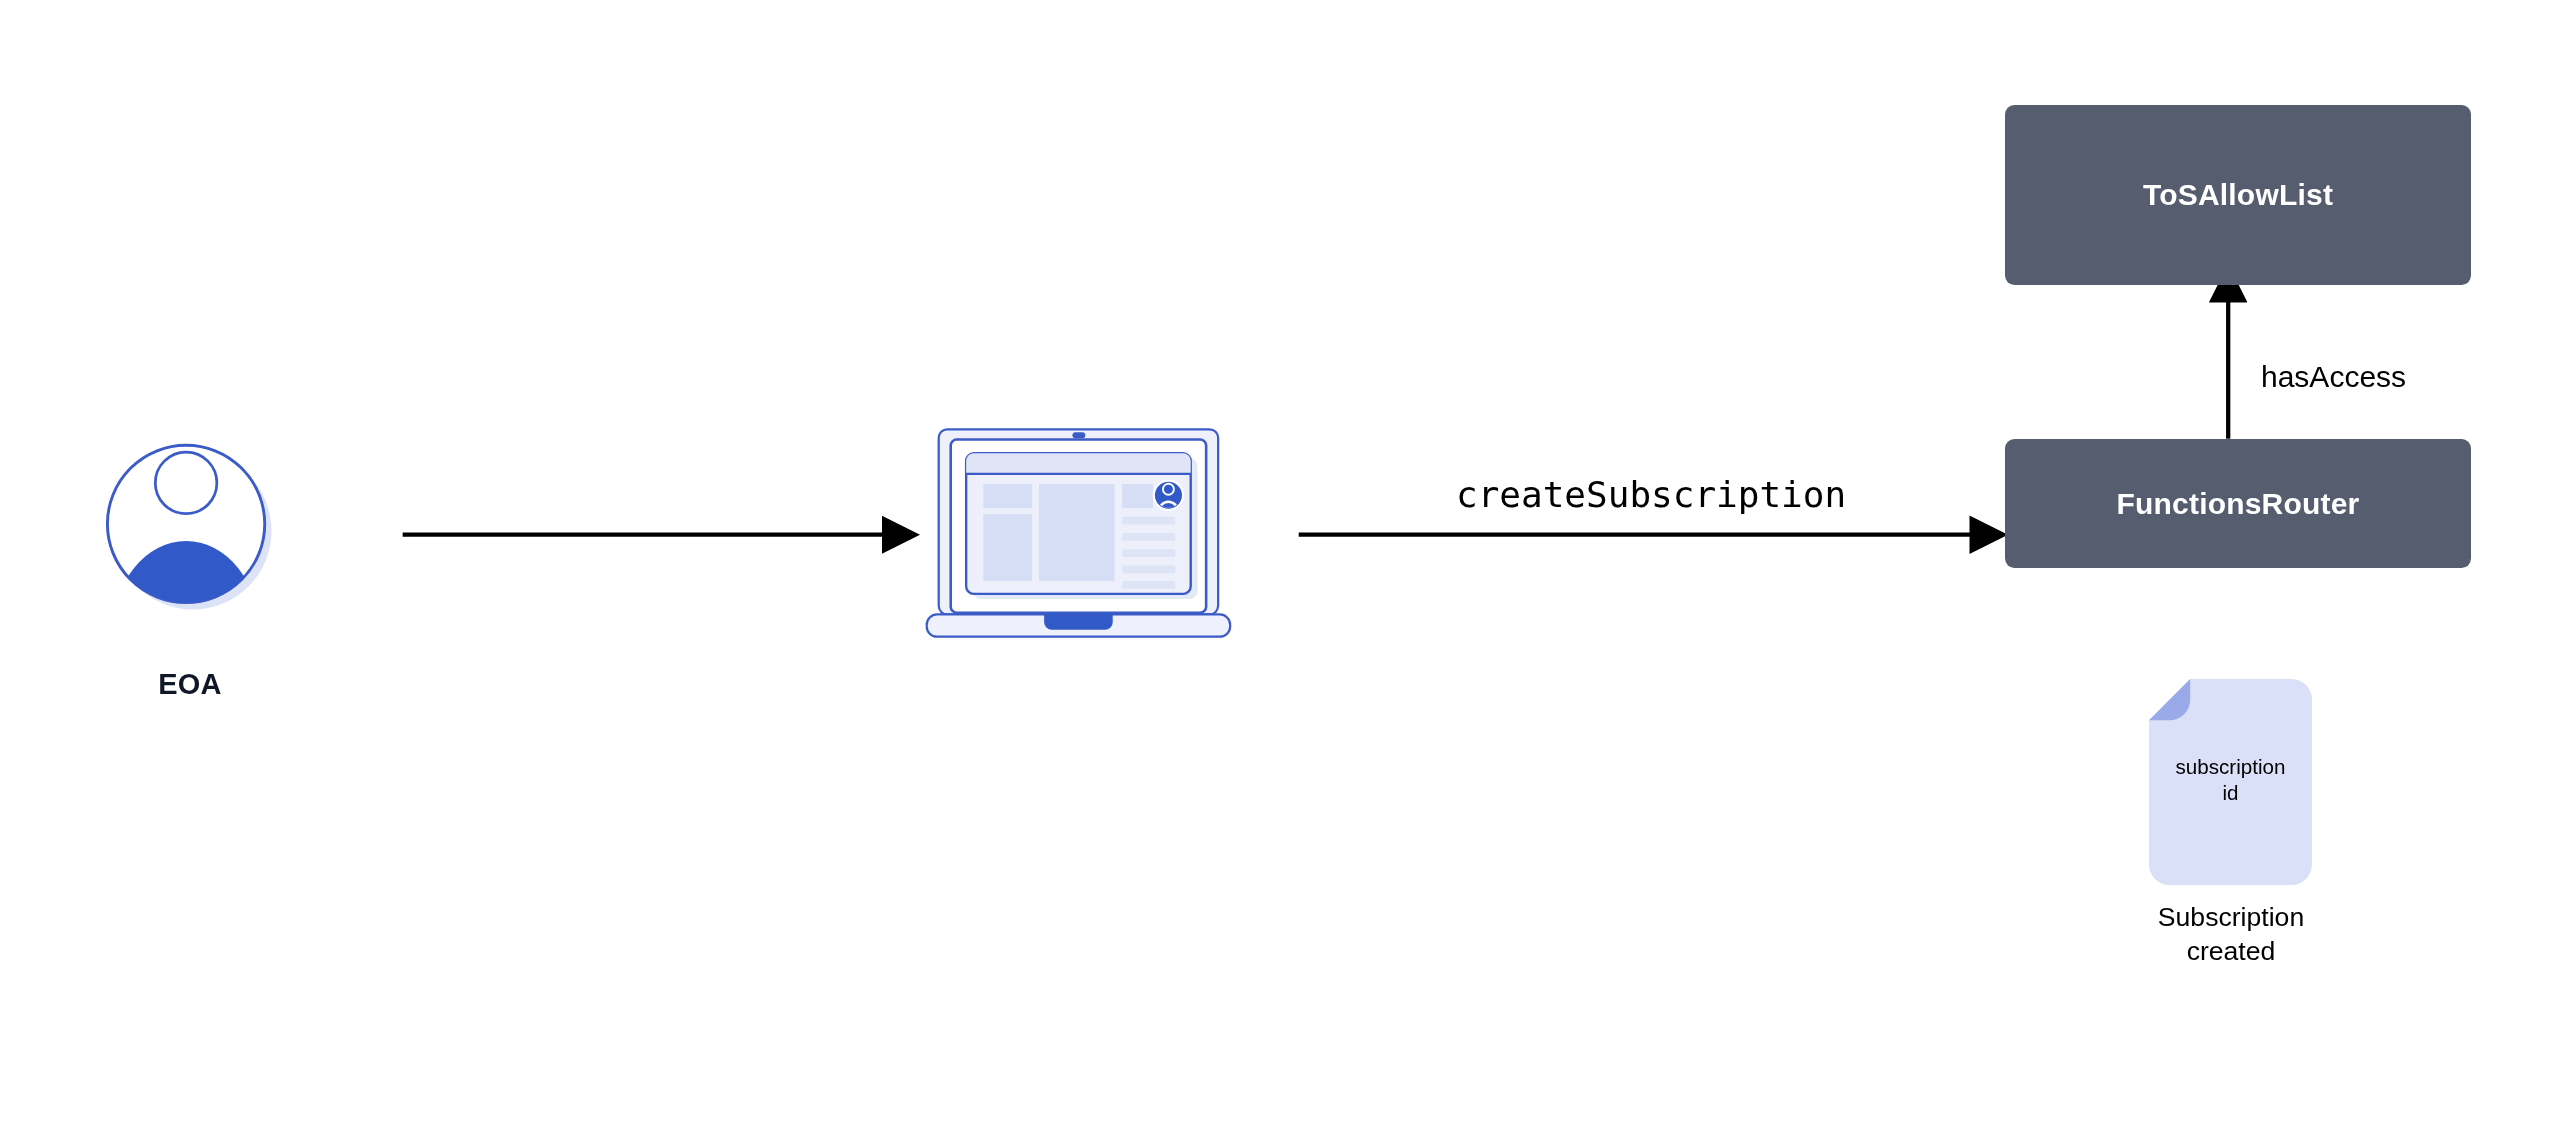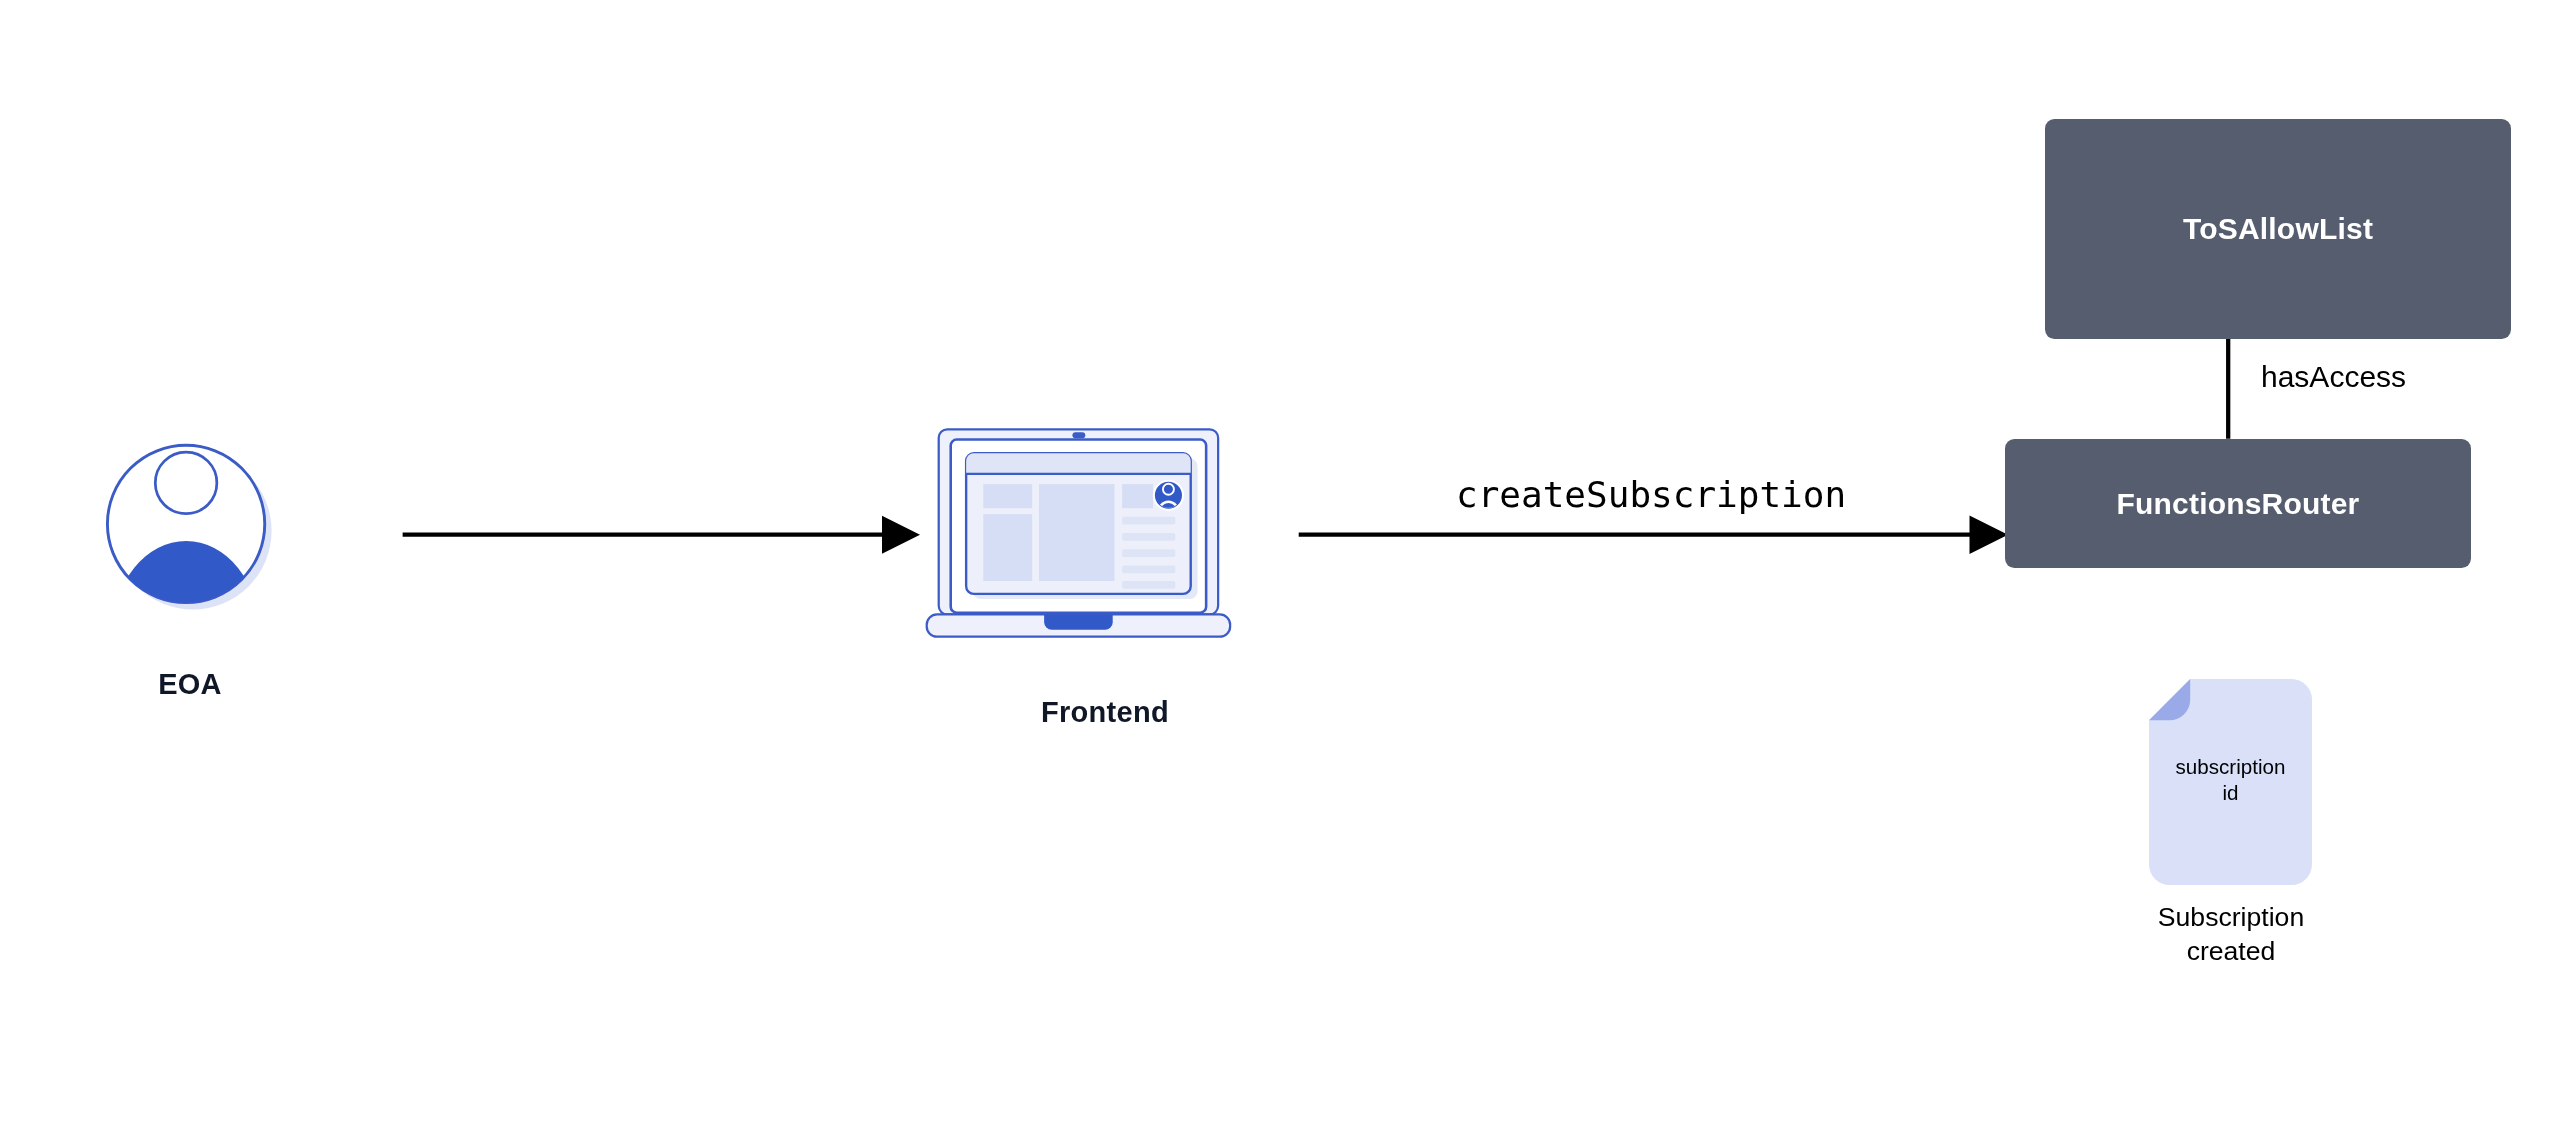--- a/index.html
+++ b/index.html
@@ -57,21 +57,21 @@
     background: #565d6e;
     border-radius: 9.4px;
     display: flex;
     align-items: center;
     justify-content: center;
     color: #ffffff;
     font-size: 30px;
     font-weight: bold;
     letter-spacing: 0.2px;
   }
-  #tos-allow-list-box { left: 2005px; top: 119px; width: 466px; height: 220px; margin-left: 40px; }
+  #tos-allow-list-box { left: 2005px; top: 105px; width: 466px; height: 180px; }
   #functions-router-box { left: 2005px; top: 439px; width: 466px; height: 129px; }
 
   
   .edge-label {
     position: absolute;
     color: #000000;
     white-space: nowrap;
   }
   #create-subscription-label {
     left: 1456px;
@@ -189,21 +189,20 @@
       <g clip-path="url(#screenAvClip)">
         <ellipse cx="284" cy="103" rx="13" ry="14" fill="#ffffff"></ellipse>
         <ellipse cx="284" cy="104" rx="10.5" ry="12" fill="#3259c8"></ellipse>
       </g>
       <circle cx="284" cy="76" r="6.4" fill="#3259c8" stroke="#ffffff" stroke-width="2.2"></circle>
     </g>
 
     <rect x="2" y="222" width="354" height="26" rx="12" fill="#eef1fb" stroke="#3b5bc6" stroke-width="2.6"></rect>
     <path d="M139 222 h80 v9 a9 9 0 0 1 -9 9 h-62 a9 9 0 0 1 -9 -9 z" fill="#3259c8"></path>
   </svg>
-  <div class="actor-label">Frontend</div>
 </div>
 
 <div class="contract-box" id="tos-allow-list-box">
   <span>ToSAllowList</span>
 </div>
 
 <div class="contract-box" id="functions-router-box">
   <span>FunctionsRouter</span>
 </div>
 

